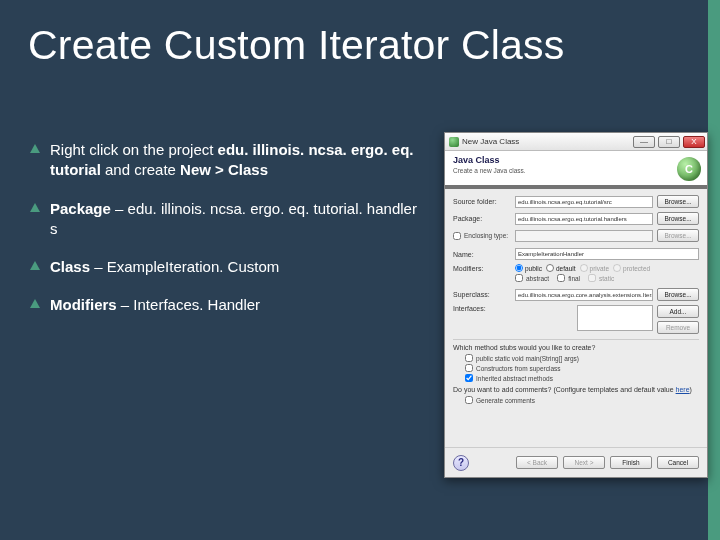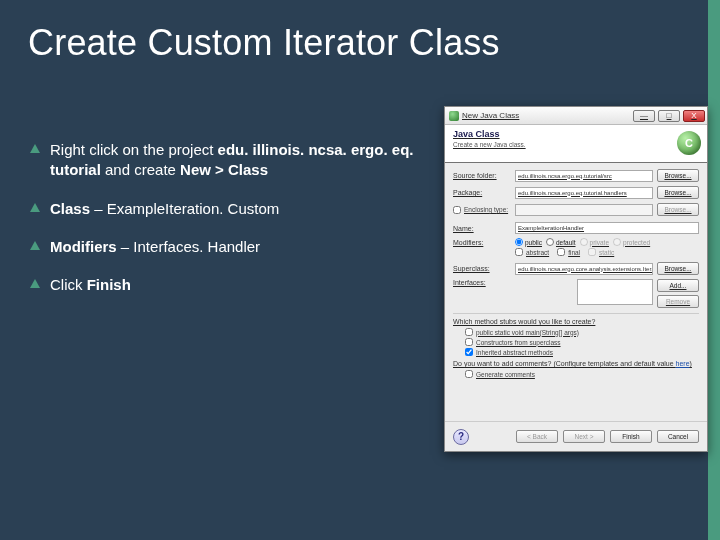--- a/index.html
+++ b/index.html
@@ -12,21 +12,21 @@
   }
   .accent-bar {
     position: absolute;
     top: 0; right: 0;
     width: 12px; height: 100%;
     background: #4a9b7f;
   }
   .title {
     position: absolute;
     top: 22px; left: 28px;
-    font-size: 36px;
+    font-size: 41px;
     font-weight: 400;
     letter-spacing: 0.2px;
   }
   .bullets {
     position: absolute;
     top: 140px; left: 28px;
     width: 400px;
     font-size: 15px;
     line-height: 1.35;
   }
@@ -43,28 +43,27 @@
     width: 0; height: 0;
     border-left: 5px solid transparent;
     border-right: 5px solid transparent;
     border-bottom: 9px solid #4a9b7f;
   }
   .bold { font-weight: 700; }
 
   
   .dialog {
     position: absolute;
-    top: 106px; left: 444px;
+    top: 132px; left: 444px;
     width: 264px; height: 346px;
     background: #ececec;
     border: 1px solid #888;
     box-shadow: 0 3px 10px rgba(0,0,0,0.5);
     font-size: 7px;
     color: #222;
-    text-decoration: underline;
   }
   .dlg-titlebar {
     height: 18px;
     background: linear-gradient(#fdfdfd,#e4e4e4);
     border-bottom: 1px solid #bbb;
     display: flex; align-items: center;
     padding: 0 2px 0 4px;
     gap: 3px;
   }
   .dlg-titlebar .ico {
@@ -80,21 +79,21 @@
     border-radius: 2px;
     font-size: 8px; line-height: 10px; text-align: center;
     color: #333;
   }
   .winbtn.close {
     background: linear-gradient(#f08080,#c83030);
     color: #fff; border-color: #8a2020;
   }
   .dlg-banner {
     height: 38px; background: #fff;
-    border-bottom: 1px solid #737373;
+    border-bottom: 4px solid #737373;
     padding: 4px 8px;
     position: relative;
   }
   .dlg-banner .h { font-size: 9px; font-weight: 700; color: #1a1a4d; }
   .dlg-banner .s { font-size: 6.5px; color: #555; margin-top: 2px; }
   .dlg-banner .badge {
     position: absolute; right: 6px; top: 6px;
     width: 24px; height: 24px; border-radius: 50%;
     background: radial-gradient(circle at 35% 30%, #b8f0a8, #3a8a2e);
     box-shadow: inset -2px -2px 4px rgba(0,0,0,0.25);
@@ -156,27 +155,27 @@
 
 <div class="accent-bar"></div>
 
 <h1 class="title">Create Custom Iterator Class</h1>
 
 <ul class="bullets">
   <li>
     <span>Right click on the project </span><span class="bold">edu. illinois. ncsa. ergo. eq. tutorial</span><span> and create </span><span class="bold">New &gt; Class</span>
   </li>
   <li>
+    <span class="bold">Package</span><span> – edu. illinois. ncsa. ergo. eq. tutorial. handler s</span>
+  </li>
+  <li>
     <span class="bold">Class</span><span> – ExampleIteration. Custom</span>
   </li>
   <li>
     <span class="bold">Modifiers</span><span> – Interfaces. Handler</span>
-  </li>
-  <li>
-    <span>Click </span><span class="bold">Finish</span>
   </li>
 </ul>
 
 <div class="dialog">
   <div class="dlg-titlebar">
     <div class="ico"></div>
     <div class="ttl">New Java Class</div>
     <div class="winbtn">—</div>
     <div class="winbtn">□</div>
     <div class="winbtn close">X</div>

